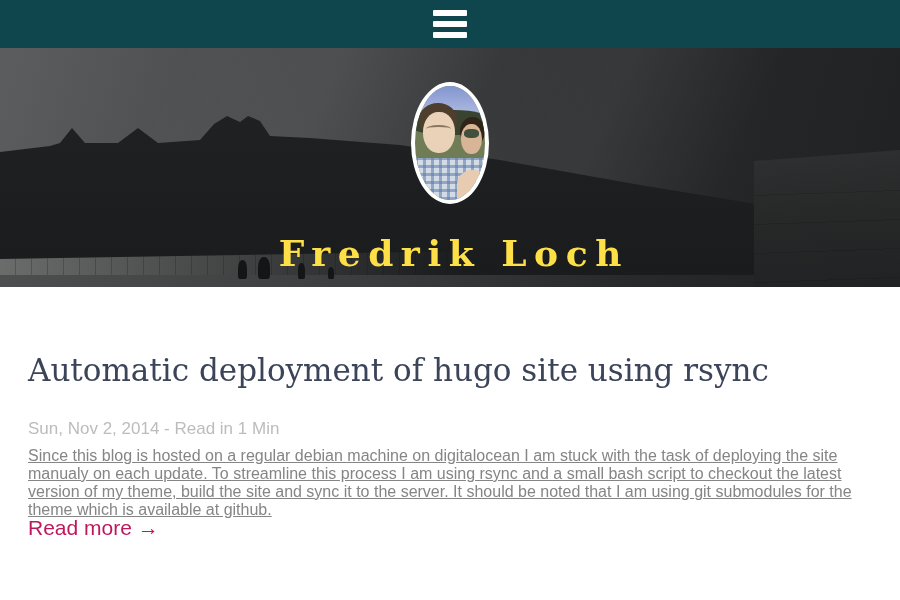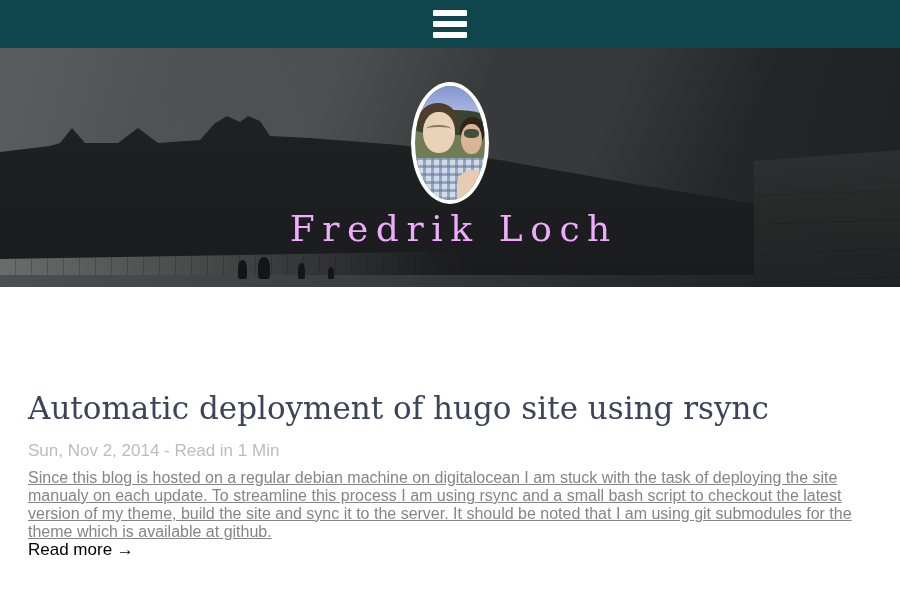--- a/index.html
+++ b/index.html
@@ -53,30 +53,30 @@
   .av-glasses { top: 34%; left: 16%; width: 36%; height: 7%; border-top: 2px solid #8a765c; border-radius: 50%; }
   .av-hairR { top: 27%; right: 0; width: 36%; height: 26%; background: #2e2418; border-radius: 50%; }
   .av-faceR { top: 33%; right: 5%; width: 29%; height: 27%; background: #d9b598; border-radius: 48%; }
   .av-shadesR { top: 38%; right: 8%; width: 22%; height: 8%; background: #41503c; border-radius: 40%; }
   .av-shirt { bottom: 0; left: 0; right: 0; height: 37%;
     background: repeating-linear-gradient(90deg, rgba(92,123,171,0.55) 0 3px, transparent 3px 8px),
                 repeating-linear-gradient(0deg,  rgba(92,123,171,0.55) 0 3px, transparent 3px 8px),
                 #d3dbe7; }
   .av-shoulderR { bottom: 0; right: -4%; width: 44%; height: 26%; background: #e7ccb1; border-radius: 50% 50% 0 0; }
 
-  .site-title { margin-top: 4px; color: #f0abfc; font-family: "DejaVu Serif", serif;
-    font-weight: normal; font-size: 36px; letter-spacing: 0.21em; text-indent: 0.21em; }
+  .site-title { margin-top: 28px; color: #fde047; font-family: "DejaVu Serif", serif;
+    font-weight: bold; font-size: 36px; letter-spacing: 0.21em; text-indent: 0.21em; }
 
   
   .content { padding: 0 28px; }
-  .post-title { margin-top: 102px; max-width: 810px; font-family: "DejaVu Serif", serif;
+  .post-title { margin-top: 64px; max-width: 810px; font-family: "DejaVu Serif", serif;
     font-weight: normal; font-size: 31px; line-height: 39px; color: #3b4459; cursor: pointer; }
-  .post-meta { margin-top: 13px; font-size: 17px; color: #bcbcbc; }
+  .post-meta { margin-top: 29px; font-size: 17px; color: #bcbcbc; }
   .post-excerpt { margin-top: 8px; max-width: 846px; font-size: 16px; line-height: 18px; color: #858585; text-decoration: underline; }
-  .read-more { display: inline-block; font-size: 17px; line-height: 18px; color: #000000;
+  .read-more { display: inline-block; font-size: 21px; line-height: 18px; color: #be185d;
     text-decoration: none; cursor: pointer; }
 </style>
 </head>
 <body>
 
 <header class="top-bar">
   <button class="menu-btn" aria-label="menu">
     <span style="display:flex;flex-direction:column;gap:5px;">
       <span class="bar"></span>
       <span class="bar"></span>

